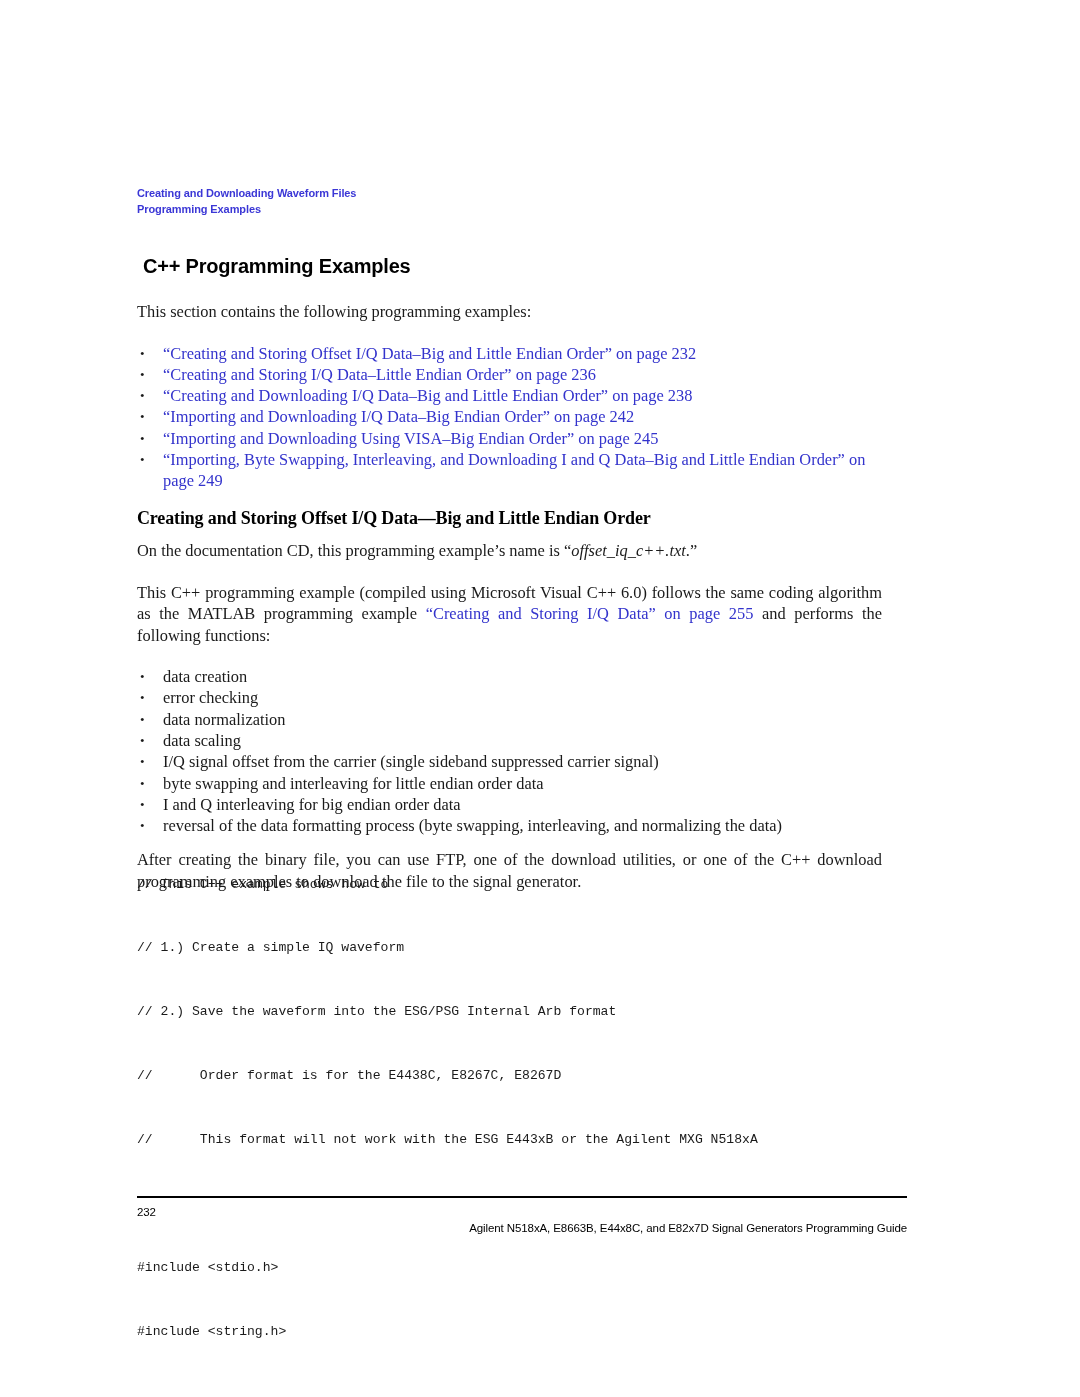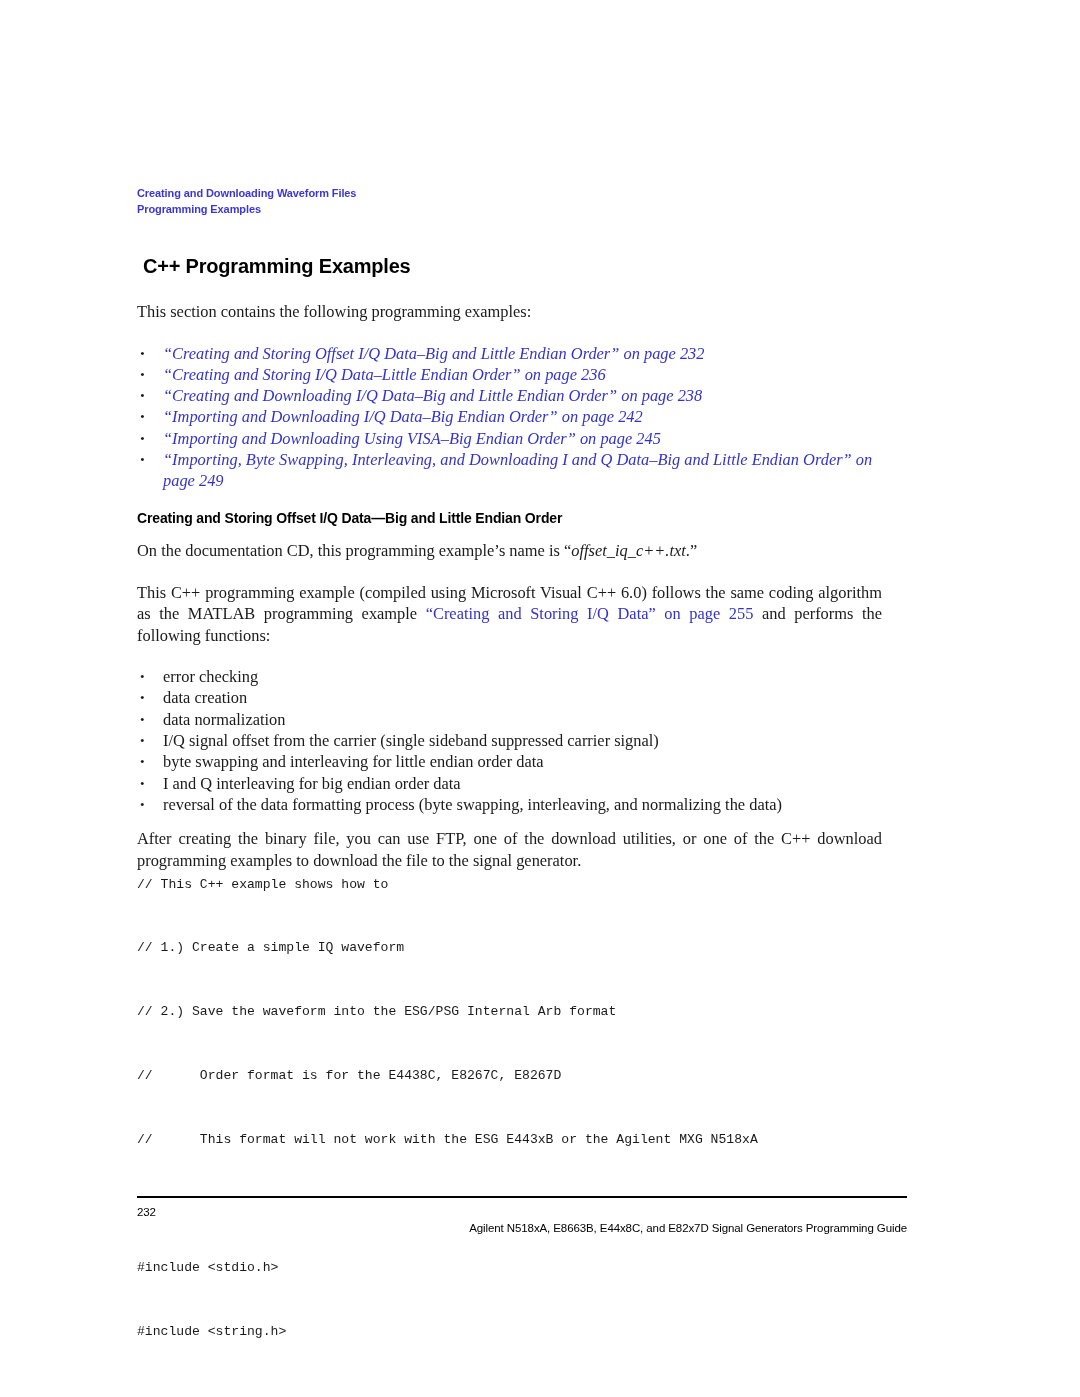--- a/index.html
+++ b/index.html
@@ -73,27 +73,27 @@
     line-height: 21.3px;
   }
   ul.blist li::before {
     content: "\2022";
     position: absolute;
     left: 3px;
     top: 0;
     font-size: 13px;
     color: #1a1a1a;
   }
-  ul.blist.links li { color: #3333cc; font-style: italic; }
+  ul.blist.links li { color: #3333cc; }
   .lnk { color: #3333cc; }
 
   .h2 {
-    font-family: Liberation Sans, sans-serif;
+    font-family: Liberation Serif, serif;
     font-weight: 700;
-    font-size: 14px;
+    font-size: 18px;
     color: #000000;
     letter-spacing: -0.15px;
     margin: 16px 0 11px 0;
   }
 
   .gap-sm { height: 11px; }
   .gap-md { height: 13px; }
 
   em.fname { font-style: italic; }
 
@@ -175,23 +175,24 @@
 
     <p class="para"><span>On the documentation CD, this programming example’s name is “</span><em class="fname">offset_iq_c++.txt</em><span>.”</span></p>
 
     <div class="gap-sm"></div>
 
     <p class="para"><span>This C++ programming example (compiled using Microsoft Visual C++ 6.0) follows the same coding algorithm as the MATLAB programming example </span><span class="lnk">“Creating and Storing I/Q Data” on page 255</span><span> and performs the following functions:</span></p>
 
     <div class="gap-sm"></div>
 
     <ul class="blist">
+      <li>data creation</li>
       <li>error checking</li>
-      <li>data creation</li>
       <li>data normalization</li>
+      <li>data scaling</li>
       <li>I/Q signal offset from the carrier (single sideband suppressed carrier signal)</li>
       <li>byte swapping and interleaving for little endian order data</li>
       <li>I and Q interleaving for big endian order data</li>
       <li>reversal of the data formatting process (byte swapping, interleaving, and normalizing the data)</li>
     </ul>
 
     <div class="gap-md"></div>
 
     <p class="para last">After creating the binary file, you can use FTP, one of the download utilities, or one of the C++ download programming examples to download the file to the signal generator.</p>
 

